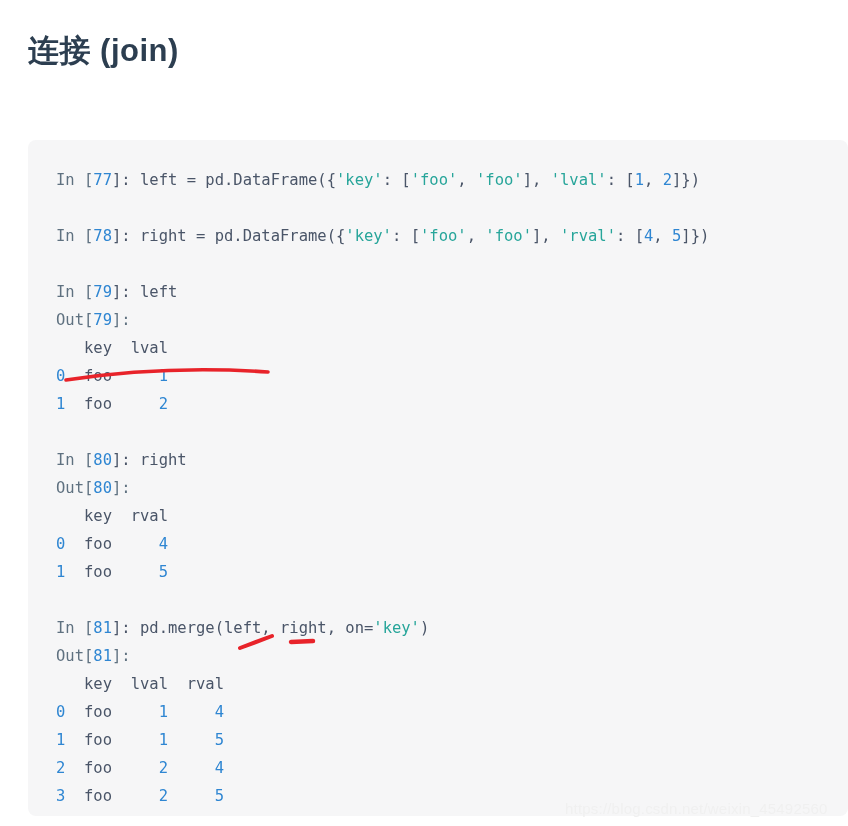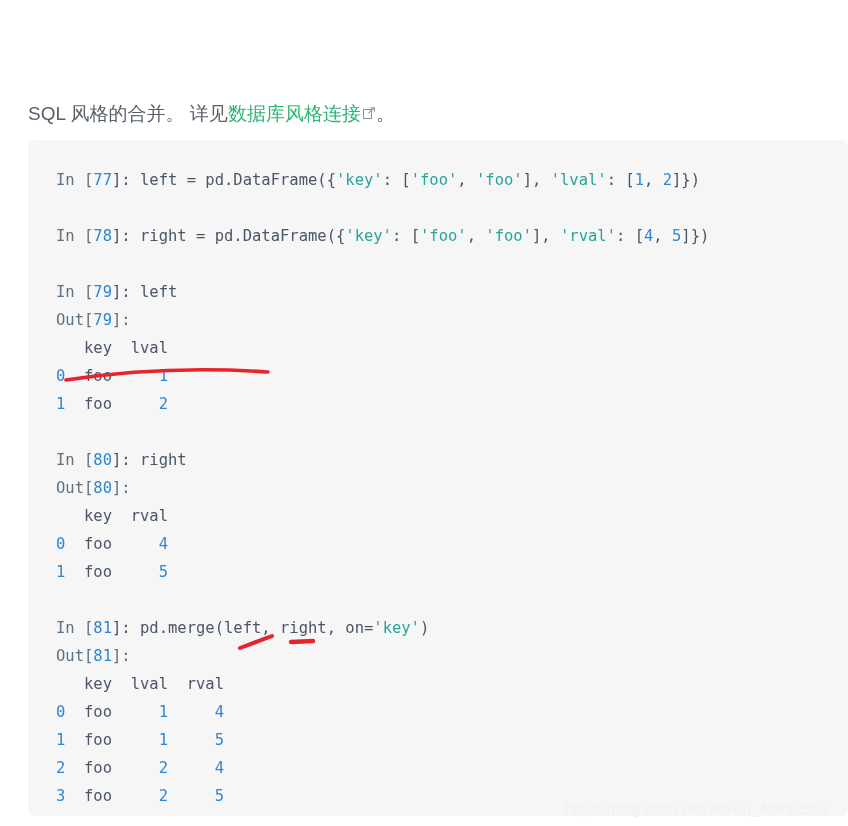--- a/index.html
+++ b/index.html
@@ -112,26 +112,22 @@
     color: #f0f0f0;
     letter-spacing: 0.2px;
     white-space: nowrap;
   }
 </style>
 </head>
 <body>
 
 <div class="page">
 
+  <h1 class="doc-title">连接 (join)</h1>
 
-  <p class="doc-intro"><span class="plain">SQL 风格的合并。 详见</span><a class="doc-link" href="#">数据库风格连接</a><span class="ext-icon"><svg width="12" height="12" viewBox="0 0 12 12">
-          <rect x="0.5" y="2.5" width="8" height="9" fill="none" stroke="#8a9199" stroke-width="1"></rect>
-          <path d="M5.5 6.2 L11 0.9" stroke="#8a9199" stroke-width="1.1" fill="none"></path>
-          <path d="M7.3 0.7 L11.3 0.7 L11.3 4.6" stroke="#8a9199" stroke-width="1.1" fill="none"></path>
-        </svg></span><span class="plain">。</span></p>
 
   <div class="code-block">
     <pre class="code-pre" id="code-pre"><span class="code-line"><span class="tok-prompt">In [</span><span class="tok-num">77</span><span class="tok-plain">]: left = pd.DataFrame({</span><span class="tok-str">'key'</span><span class="tok-plain">: [</span><span class="tok-str">'foo'</span><span class="tok-plain">, </span><span class="tok-str">'foo'</span><span class="tok-plain">], </span><span class="tok-str">'lval'</span><span class="tok-plain">: [</span><span class="tok-num">1</span><span class="tok-plain">, </span><span class="tok-num">2</span><span class="tok-plain">]})</span></span><span class="blank-line"></span><span class="code-line"><span class="tok-prompt">In [</span><span class="tok-num">78</span><span class="tok-plain">]: right = pd.DataFrame({</span><span class="tok-str">'key'</span><span class="tok-plain">: [</span><span class="tok-str">'foo'</span><span class="tok-plain">, </span><span class="tok-str">'foo'</span><span class="tok-plain">], </span><span class="tok-str">'rval'</span><span class="tok-plain">: [</span><span class="tok-num">4</span><span class="tok-plain">, </span><span class="tok-num">5</span><span class="tok-plain">]})</span></span><span class="blank-line"></span><span class="code-line"><span class="tok-prompt">In [</span><span class="tok-num">79</span><span class="tok-plain">]: left</span></span><span class="code-line"><span class="tok-prompt">Out[</span><span class="tok-outnum">79</span><span class="tok-prompt">]:</span></span><span class="code-line"><span class="tok-plain">   key  lval</span></span><span class="code-line"><span class="tok-outnum">0</span><span class="tok-plain">  foo     </span><span class="tok-outnum">1</span></span><span class="code-line"><span class="tok-outnum">1</span><span class="tok-plain">  foo     </span><span class="tok-outnum">2</span></span><span class="blank-line"></span><span class="code-line"><span class="tok-prompt">In [</span><span class="tok-num">80</span><span class="tok-plain">]: right</span></span><span class="code-line"><span class="tok-prompt">Out[</span><span class="tok-outnum">80</span><span class="tok-prompt">]:</span></span><span class="code-line"><span class="tok-plain">   key  rval</span></span><span class="code-line"><span class="tok-outnum">0</span><span class="tok-plain">  foo     </span><span class="tok-outnum">4</span></span><span class="code-line"><span class="tok-outnum">1</span><span class="tok-plain">  foo     </span><span class="tok-outnum">5</span></span><span class="blank-line"></span><span class="code-line"><span class="tok-prompt">In [</span><span class="tok-num">81</span><span class="tok-plain">]: pd.merge(left, right, on=</span><span class="tok-str">'key'</span><span class="tok-plain">)</span></span><span class="code-line"><span class="tok-prompt">Out[</span><span class="tok-outnum">81</span><span class="tok-prompt">]:</span></span><span class="code-line"><span class="tok-plain">   key  lval  rval</span></span><span class="code-line"><span class="tok-outnum">0</span><span class="tok-plain">  foo     </span><span class="tok-outnum">1</span><span class="tok-plain">     </span><span class="tok-outnum">4</span></span><span class="code-line"><span class="tok-outnum">1</span><span class="tok-plain">  foo     </span><span class="tok-outnum">1</span><span class="tok-plain">     </span><span class="tok-outnum">5</span></span><span class="code-line"><span class="tok-outnum">2</span><span class="tok-plain">  foo     </span><span class="tok-outnum">2</span><span class="tok-plain">     </span><span class="tok-outnum">4</span></span><span class="code-line"><span class="tok-outnum">3</span><span class="tok-plain">  foo     </span><span class="tok-outnum">2</span><span class="tok-plain">     </span><span class="tok-outnum">5</span></span></pre>
   </div>
 
   <svg class="annot-layer" width="848" height="826" viewBox="0 0 848 826">
     <path d="M66 380 Q 165 365 268 372" stroke="#e8232a" stroke-width="3.6" fill="none" stroke-linecap="round"></path>
     <path d="M240 648 L 272 636" stroke="#e8232a" stroke-width="4" fill="none" stroke-linecap="round"></path>
     <path d="M291 642 L 313 641" stroke="#e8232a" stroke-width="4.5" fill="none" stroke-linecap="round"></path>
   </svg>

